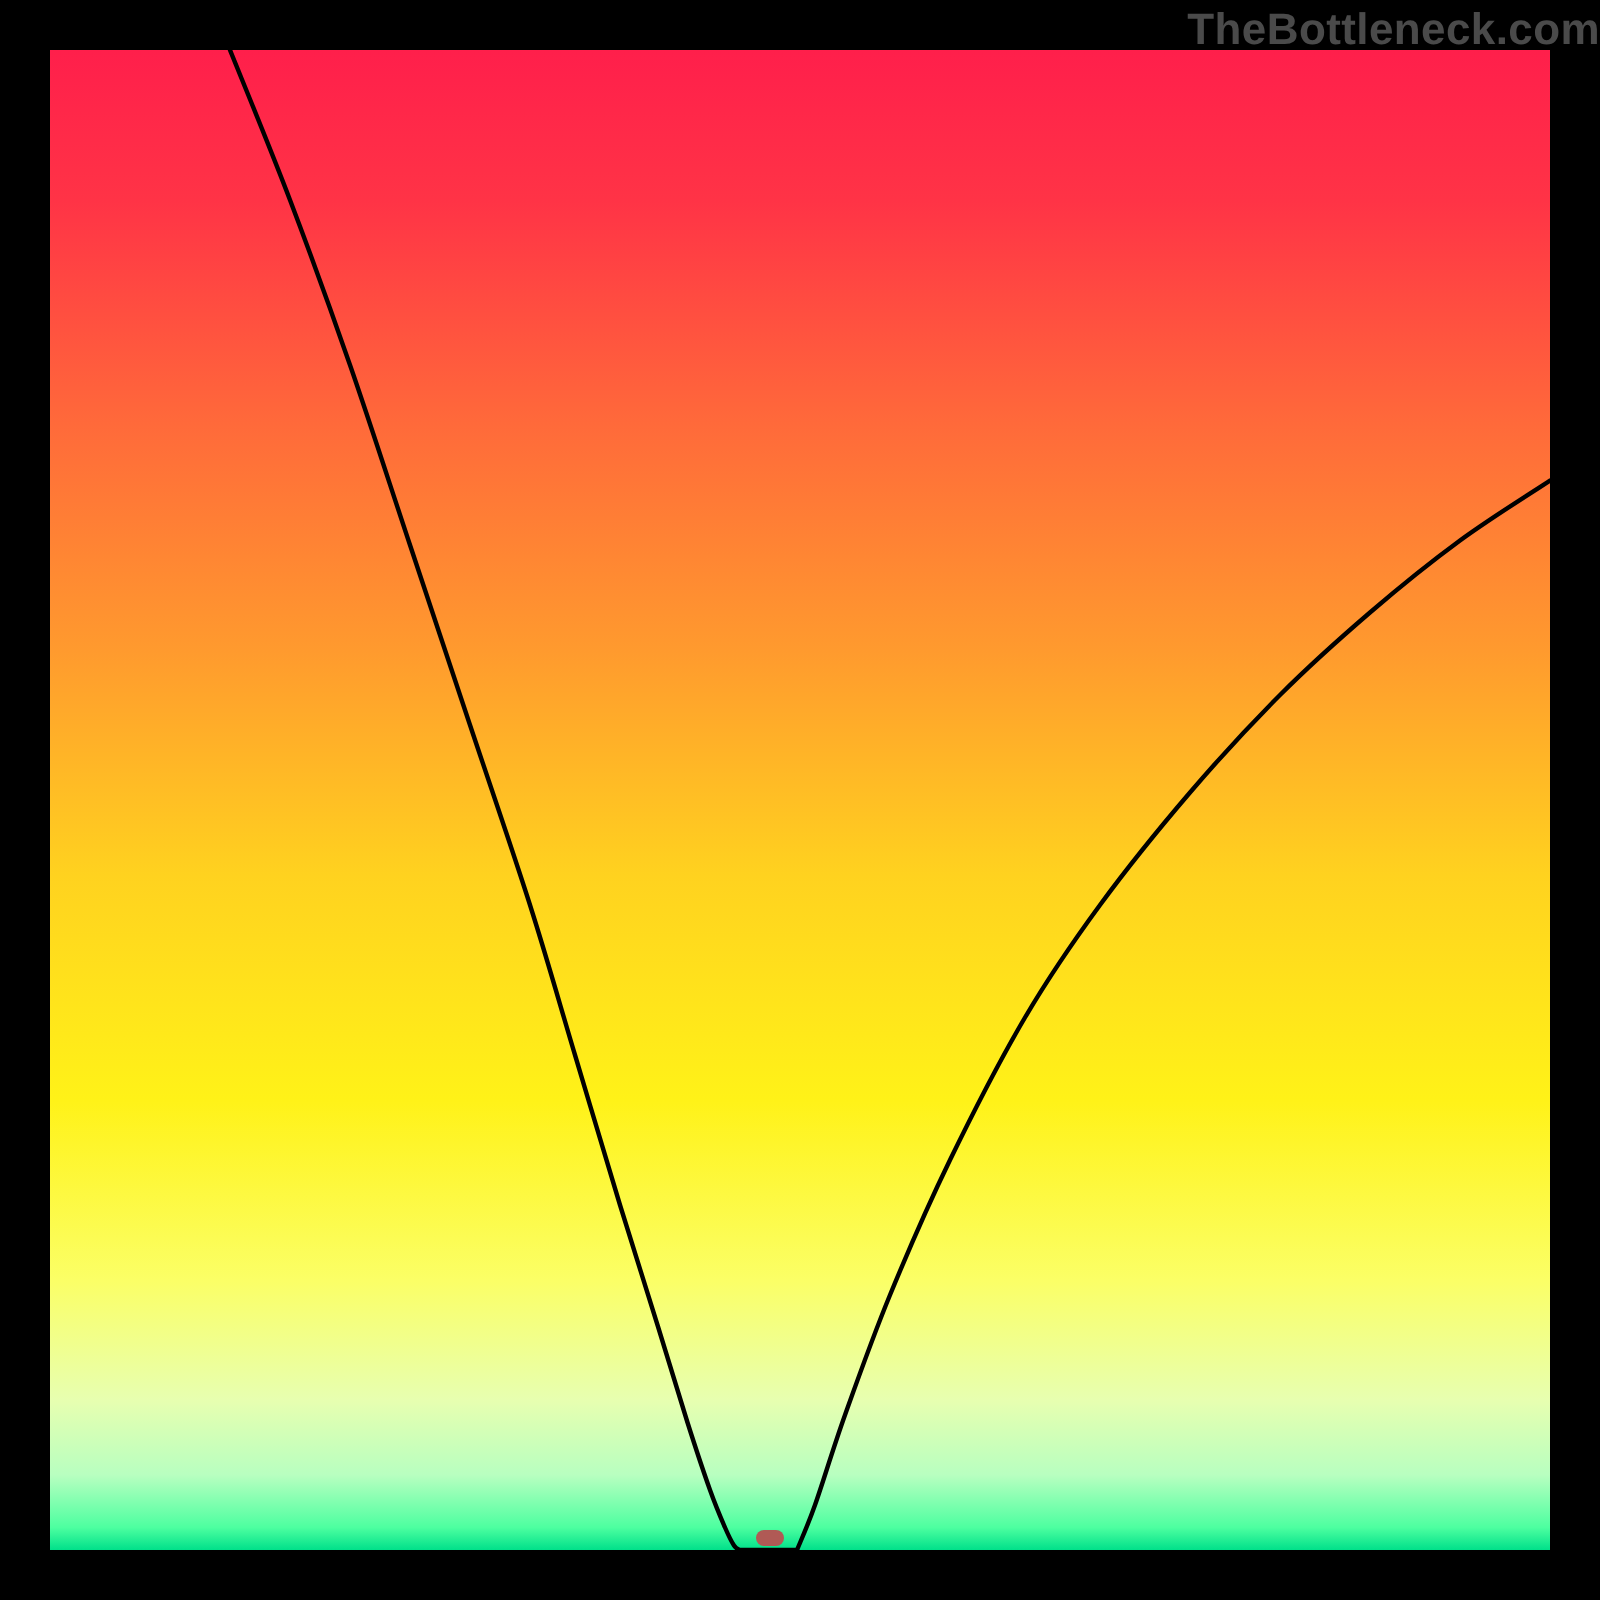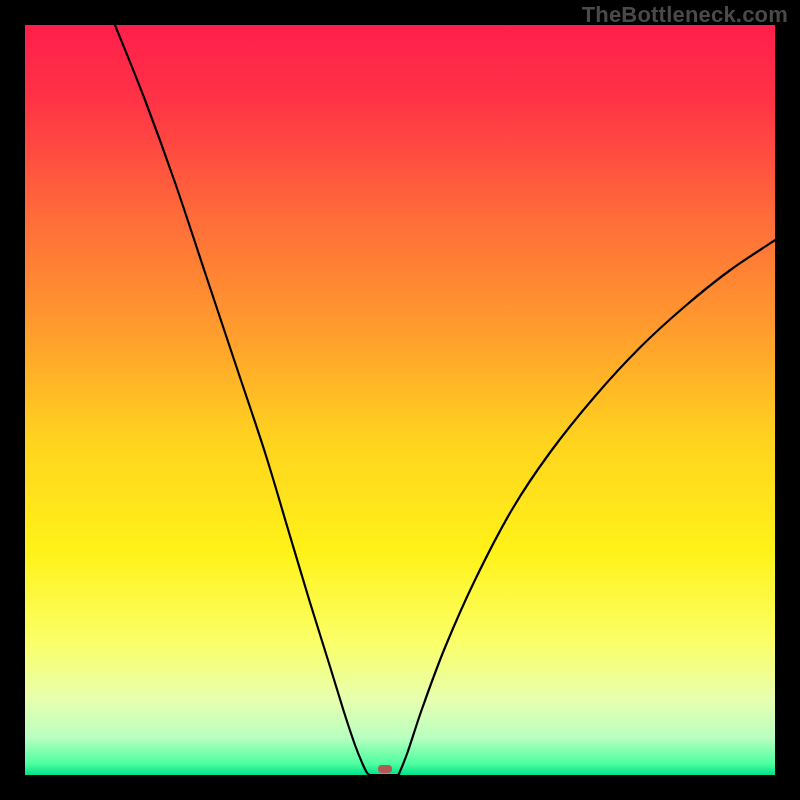--- a/index.html
+++ b/index.html
@@ -6,21 +6,21 @@
   html, body { width: 800px; height: 800px; overflow: hidden; background: #000; }
   .frame {
     position: relative;
     width: 800px;
     height: 800px;
     background: #000;
   }
   .watermark {
     position: absolute;
     top: 2px;
-    right: 12px;
+    right: 0;
     font-family: Arial, Helvetica, sans-serif;
     font-size: 22px;
     font-weight: 600;
     color: #4a4a4a;
     letter-spacing: 0.2px;
     z-index: 10;
   }
   .plot-area {
     position: absolute;
     left: 25px;

